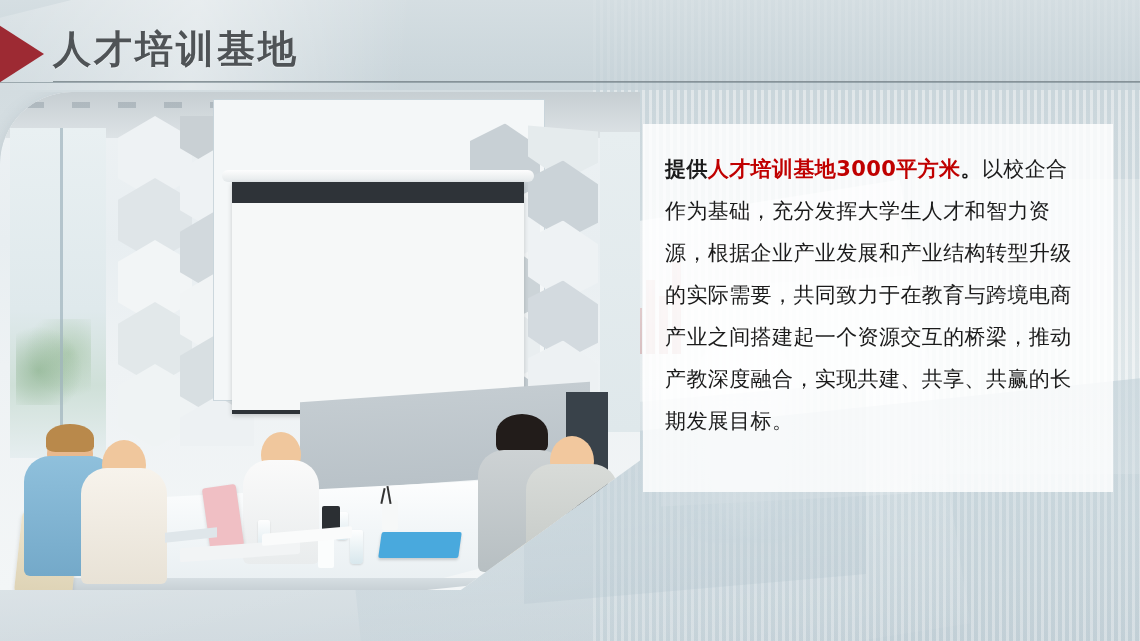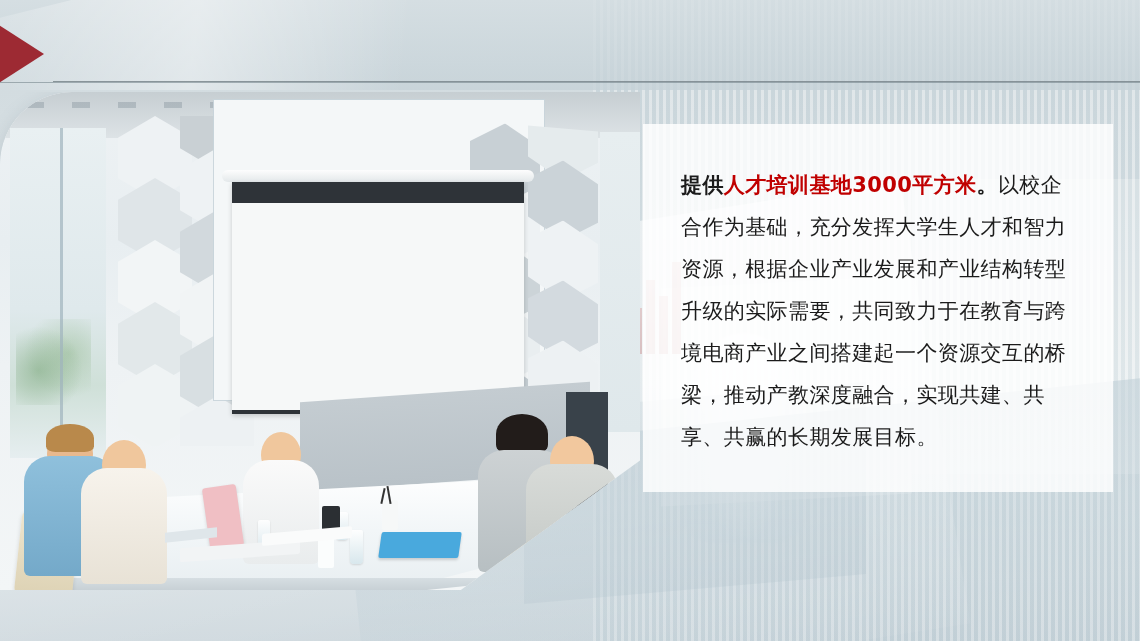--- a/index.html
+++ b/index.html
@@ -170,21 +170,21 @@
           box-shadow:0 2px 4px rgba(0,0,0,.15);}
 
   
   .text-panel{
     position:absolute;left:643px;top:124px;width:470px;height:368px;
     background:rgba(255,255,255,.82);
     padding:24px 26px 0 22px;
     box-sizing:border-box;
   }
   .body-text{
-    margin:16px;
+    margin:0;
     font-size:21px;
     line-height:42px;
     color:#1b1b1b;
     font-family:"DejaVu Sans","Liberation Sans",sans-serif;
     letter-spacing:.4px;
   }
   .body-text .lead{font-weight:bold;}
   .hl{color:#c00000;font-weight:bold;}
 </style>
 </head>
@@ -206,20 +206,21 @@
         <i></i>
         <i></i>
         <i></i>
     </div>
   </div>
 
   <div class="header">
     <div class="header-sheen"></div>
   </div>
   <div class="red-arrow"></div>
+  <div class="page-title">人才培训基地</div>
   <div class="header-rule"></div>
   <div class="title-rule"></div>
 
 
   <div class="photo">
     <div class="photo-inner">
       <div class="ph-ceiling"></div>
       <div class="ph-window">
           <div class="foliage"></div>
         </div>

